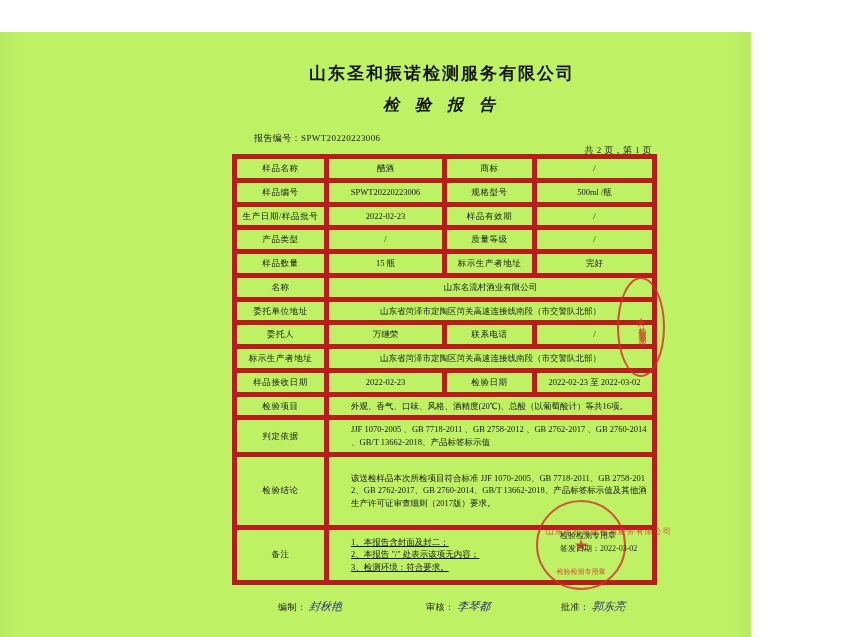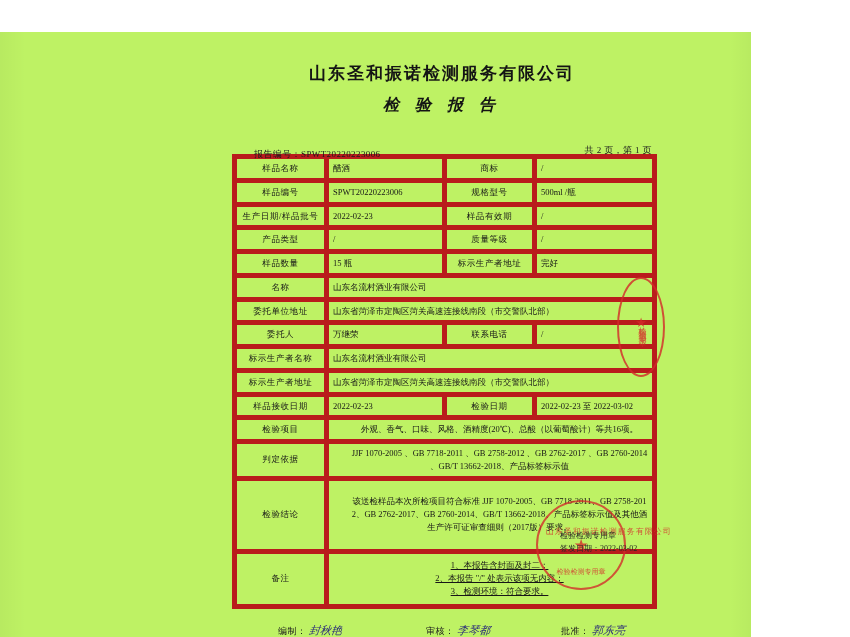--- a/index.html
+++ b/index.html
@@ -59,21 +59,21 @@
   .meta-row {
     position: relative;
     height: 18px;
     margin-top: 16px;
     font-size: 9px;
     color: #1c1c1c;
   }
   .meta-left {
     position: absolute;
     left: 22px;
-    top: 16px;
+    top: 0;
     white-space: nowrap;
     letter-spacing: 0.4px;
   }
   .meta-right {
     position: absolute;
     right: 0;
     top: 12px;
     white-space: nowrap;
     letter-spacing: 0.4px;
     font-size: 9px;
@@ -92,24 +92,24 @@
     vertical-align: middle;
     line-height: 1.5;
     word-break: break-all;
   }
   td.lbl {
     text-align: center;
     letter-spacing: 0.6px;
     white-space: nowrap;
   }
   td.val {
+    text-align: center;
+  }
+  td.val.left {
     text-align: left;
-  }
-  td.val.left {
-    text-align: center;
     padding-left: 22px;
   }
   .c1 { width: 92px; }
   .c2 { width: 118px; }
   .c3 { width: 90px; }
   .c4 { width: 120px; }
   .row-h { height: 21px; }
   .row-h2 { height: 22px; }
   .small-note {
     font-size: 8.5px;
@@ -293,24 +293,20 @@
           <td class="val" colspan="3">山东省菏泽市定陶区菏关高速连接线南段（市交警队北部）</td>
         </tr>
 
         <tr class="row-h">
           <td class="lbl">委托人</td>
           <td class="val">万继荣</td>
           <td class="lbl">联系电话</td>
           <td class="val">/</td>
         </tr>
 
-        <tr class="row-h">
-          <td class="lbl">标示生产者名称</td>
-          <td class="val" colspan="3">山东名流村酒业有限公司</td>
-        </tr>
         <tr class="row-h2">
           <td class="lbl">标示生产者地址</td>
           <td class="val" colspan="3">山东省菏泽市定陶区菏关高速连接线南段（市交警队北部）</td>
         </tr>
 
         <tr>
           <td class="lbl">样品接收日期</td>
           <td class="val">2022-02-23</td>
           <td class="lbl">检验日期</td>
           <td class="val">2022-02-23 至 2022-03-02</td>

